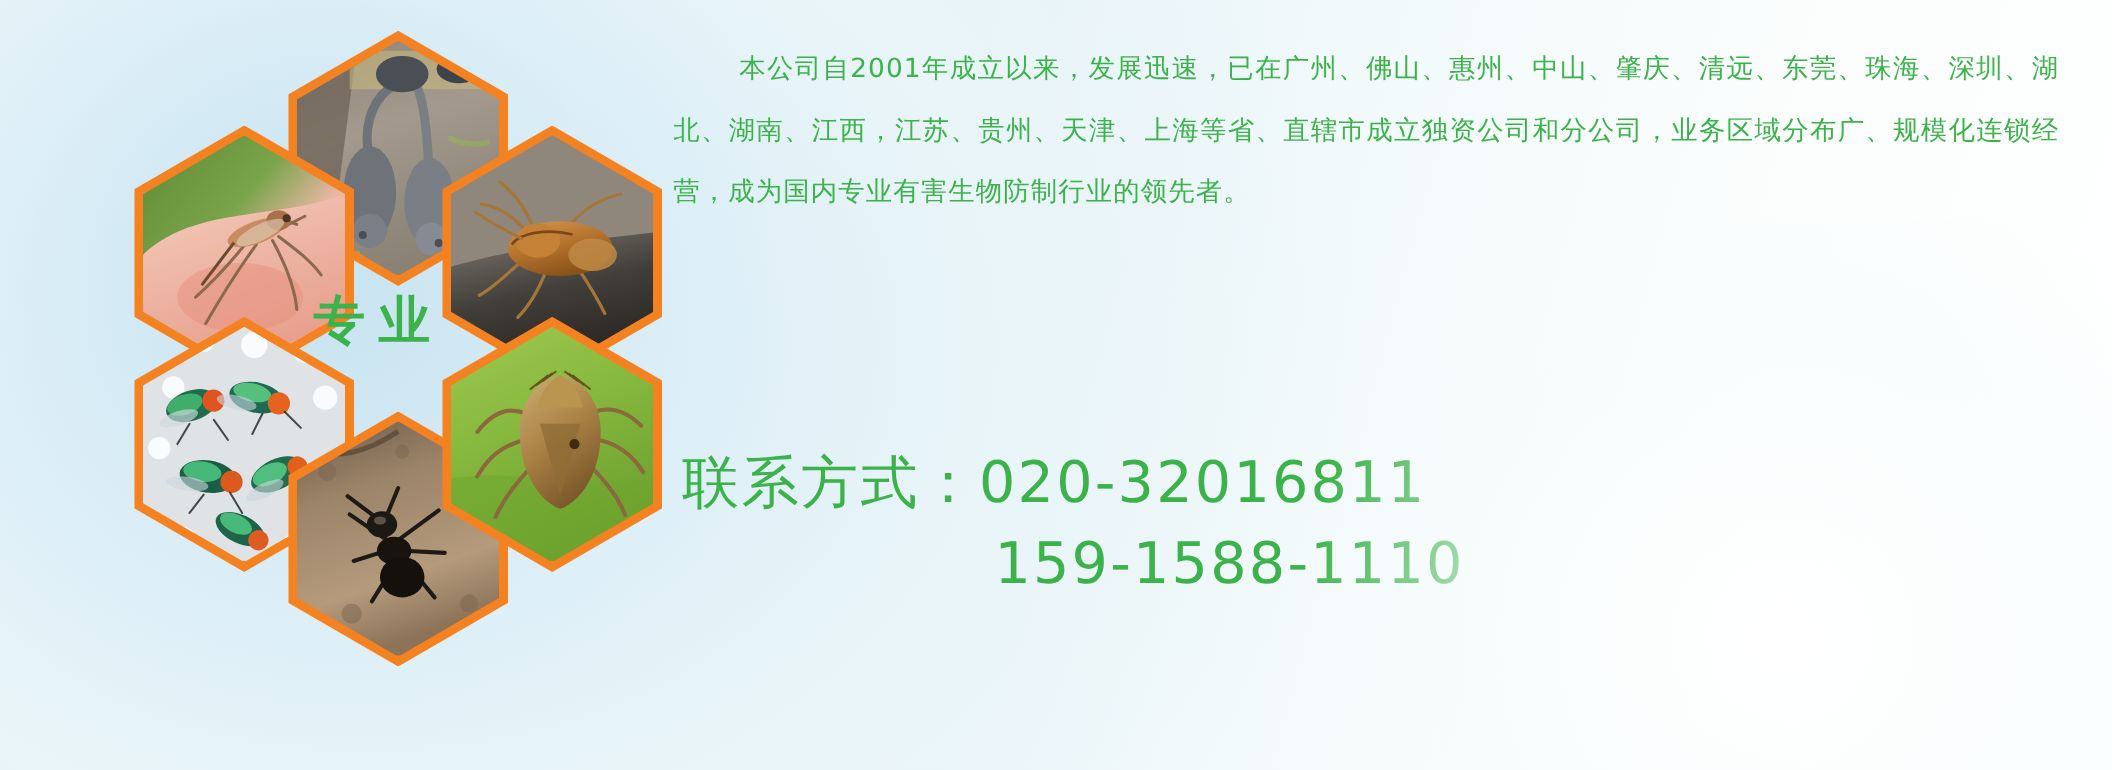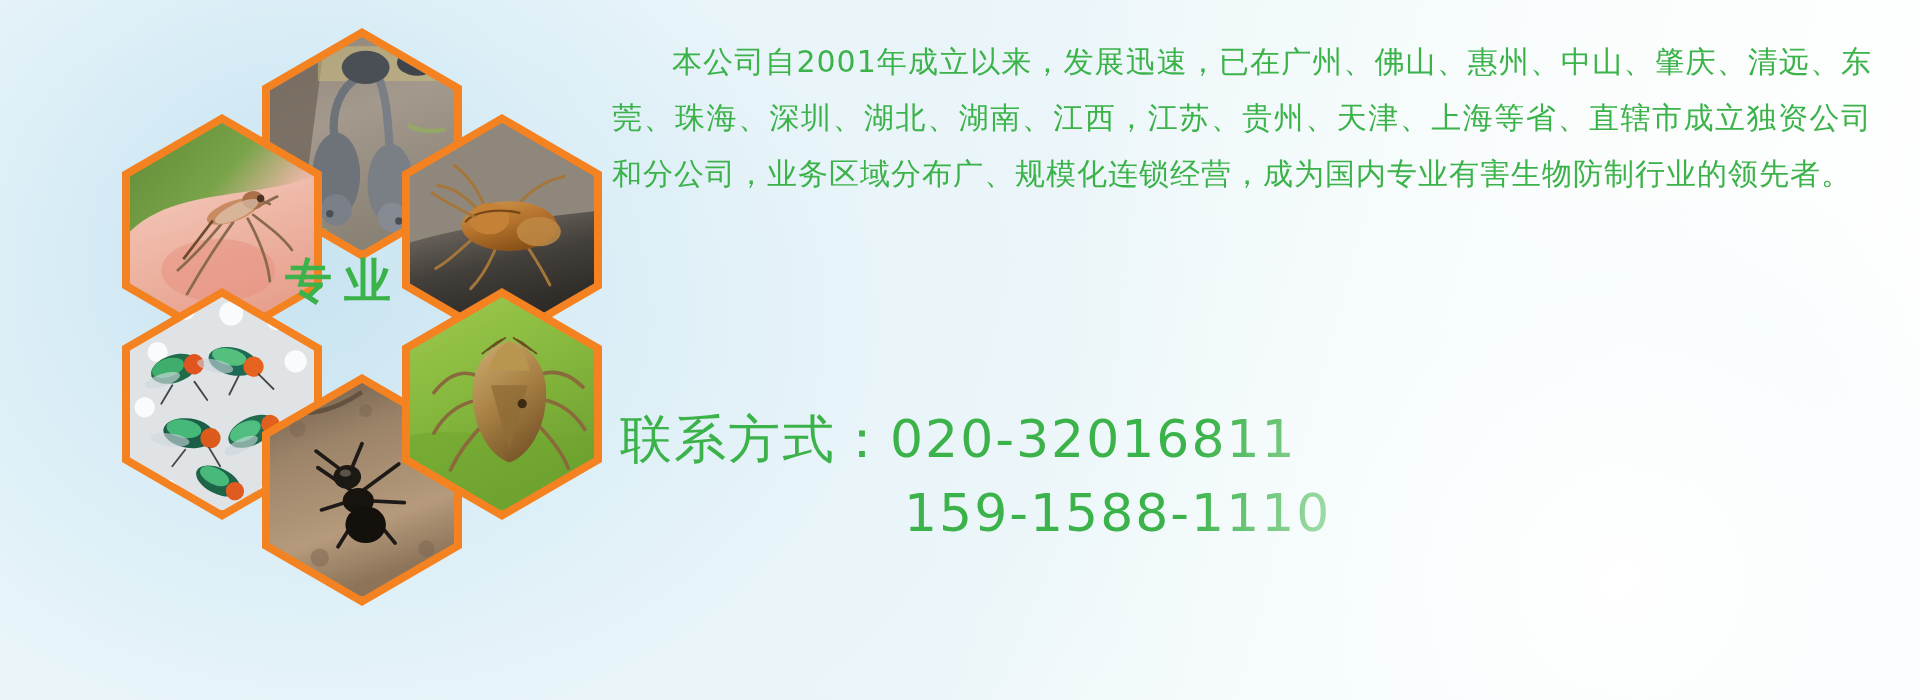--- a/index.html
+++ b/index.html
@@ -37,36 +37,36 @@
   }
   .hex .inner{
     width:calc(100% - 16px);height:calc(100% - 18px);
     clip-path:polygon(50% 0%,100% 25%,100% 75%,50% 100%,0% 75%,0% 25%);
     overflow:hidden;position:relative;
   }
   .hex .inner .art{position:absolute;inset:0;}
 
   
   #center-label{
-    position:absolute;left:253px;top:190px;width:170px;height:180px;
+    position:absolute;left:253px;top:201px;width:170px;height:180px;
     display:flex;flex-direction:row;align-items:center;justify-content:center;
     gap:16px;z-index:5;
   }
   #center-label .cl{
     color:#3cb34a;font-weight:bold;font-size:47px;letter-spacing:12px;
     text-indent:12px;line-height:1;white-space:nowrap;
     font-family:"DejaVu Sans","Liberation Sans",sans-serif;
   }
 
   
   #copy{
     position:absolute;left:612px;top:34px;width:1260px;
   }
   #copy .para{
-    color:#3cb34a;font-size:30px;line-height:56px;letter-spacing:1px;
+    color:#3cb34a;font-size:24px;line-height:56px;letter-spacing:1px;
     text-indent:60px;text-align:justify;margin:0;
     font-family:"DejaVu Sans","Liberation Sans",sans-serif;
   }
   #contact{
     position:absolute;left:620px;top:402px;width:1200px;
     color:#3cb34a;
     font-family:"DejaVu Sans","Liberation Sans",sans-serif;
   }
   #contact .line1{font-size:52px;line-height:74px;letter-spacing:2px;white-space:nowrap;}
   #contact .line2{font-size:52px;line-height:74px;letter-spacing:2px;padding-left:284px;white-space:nowrap;}

